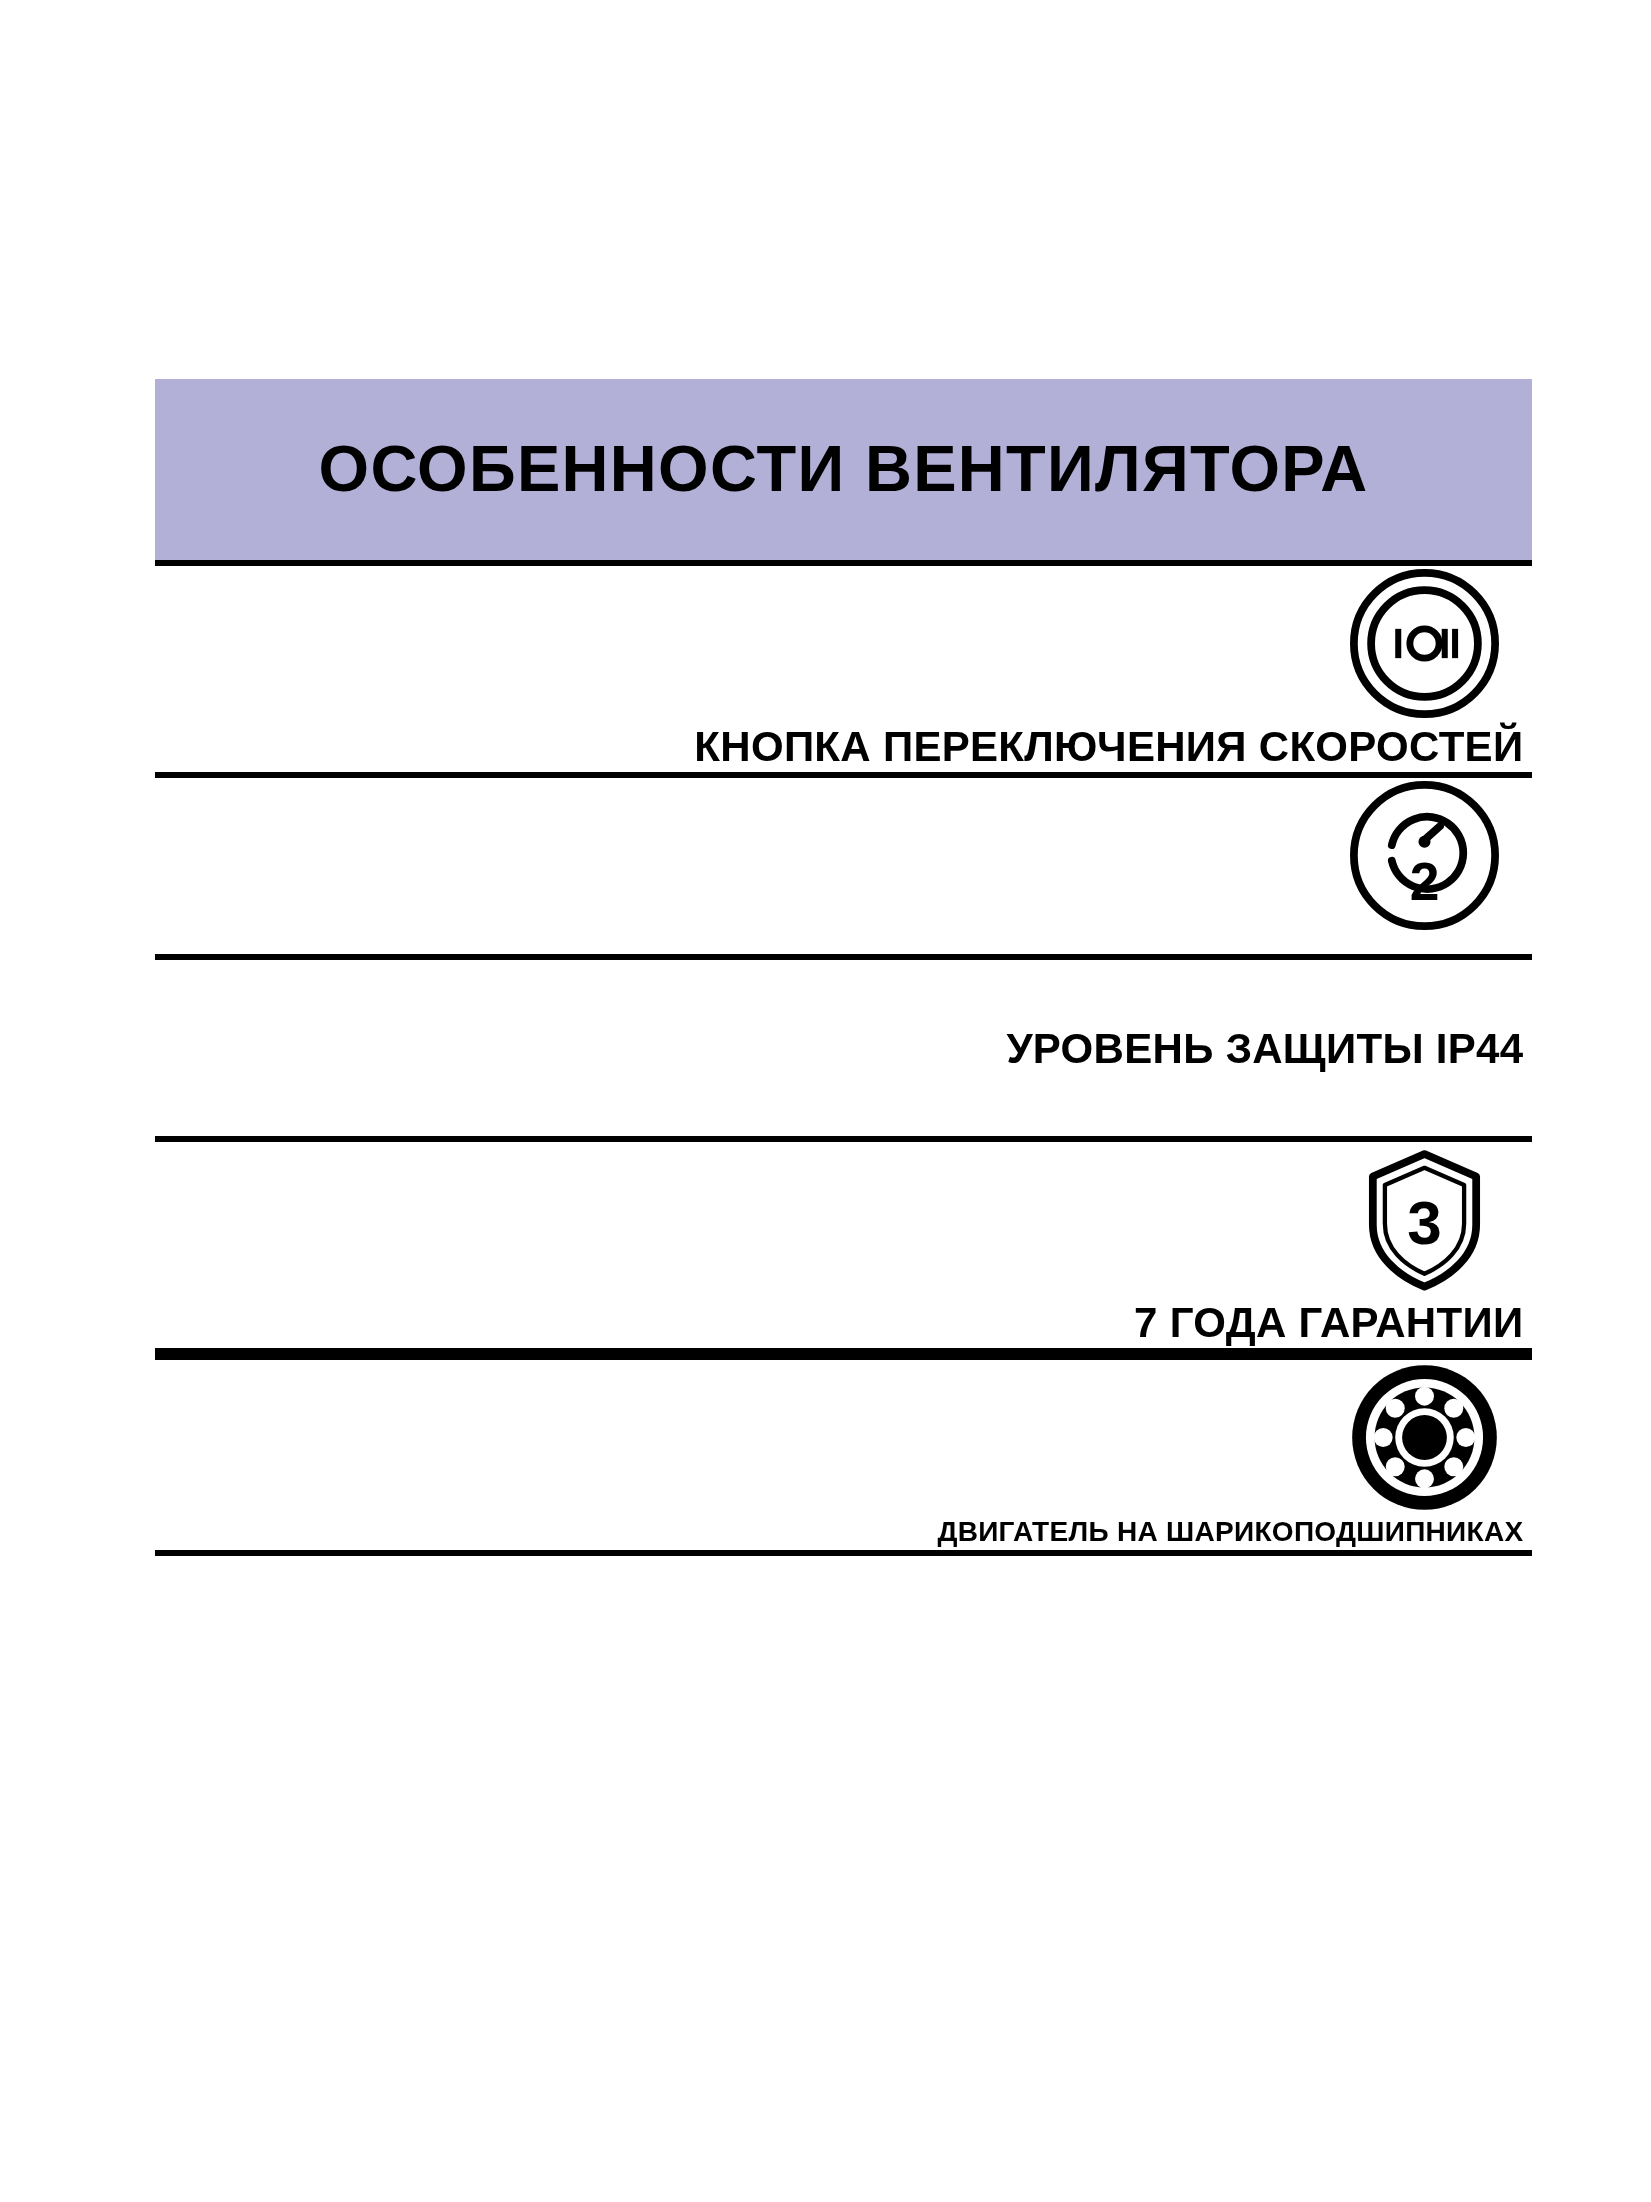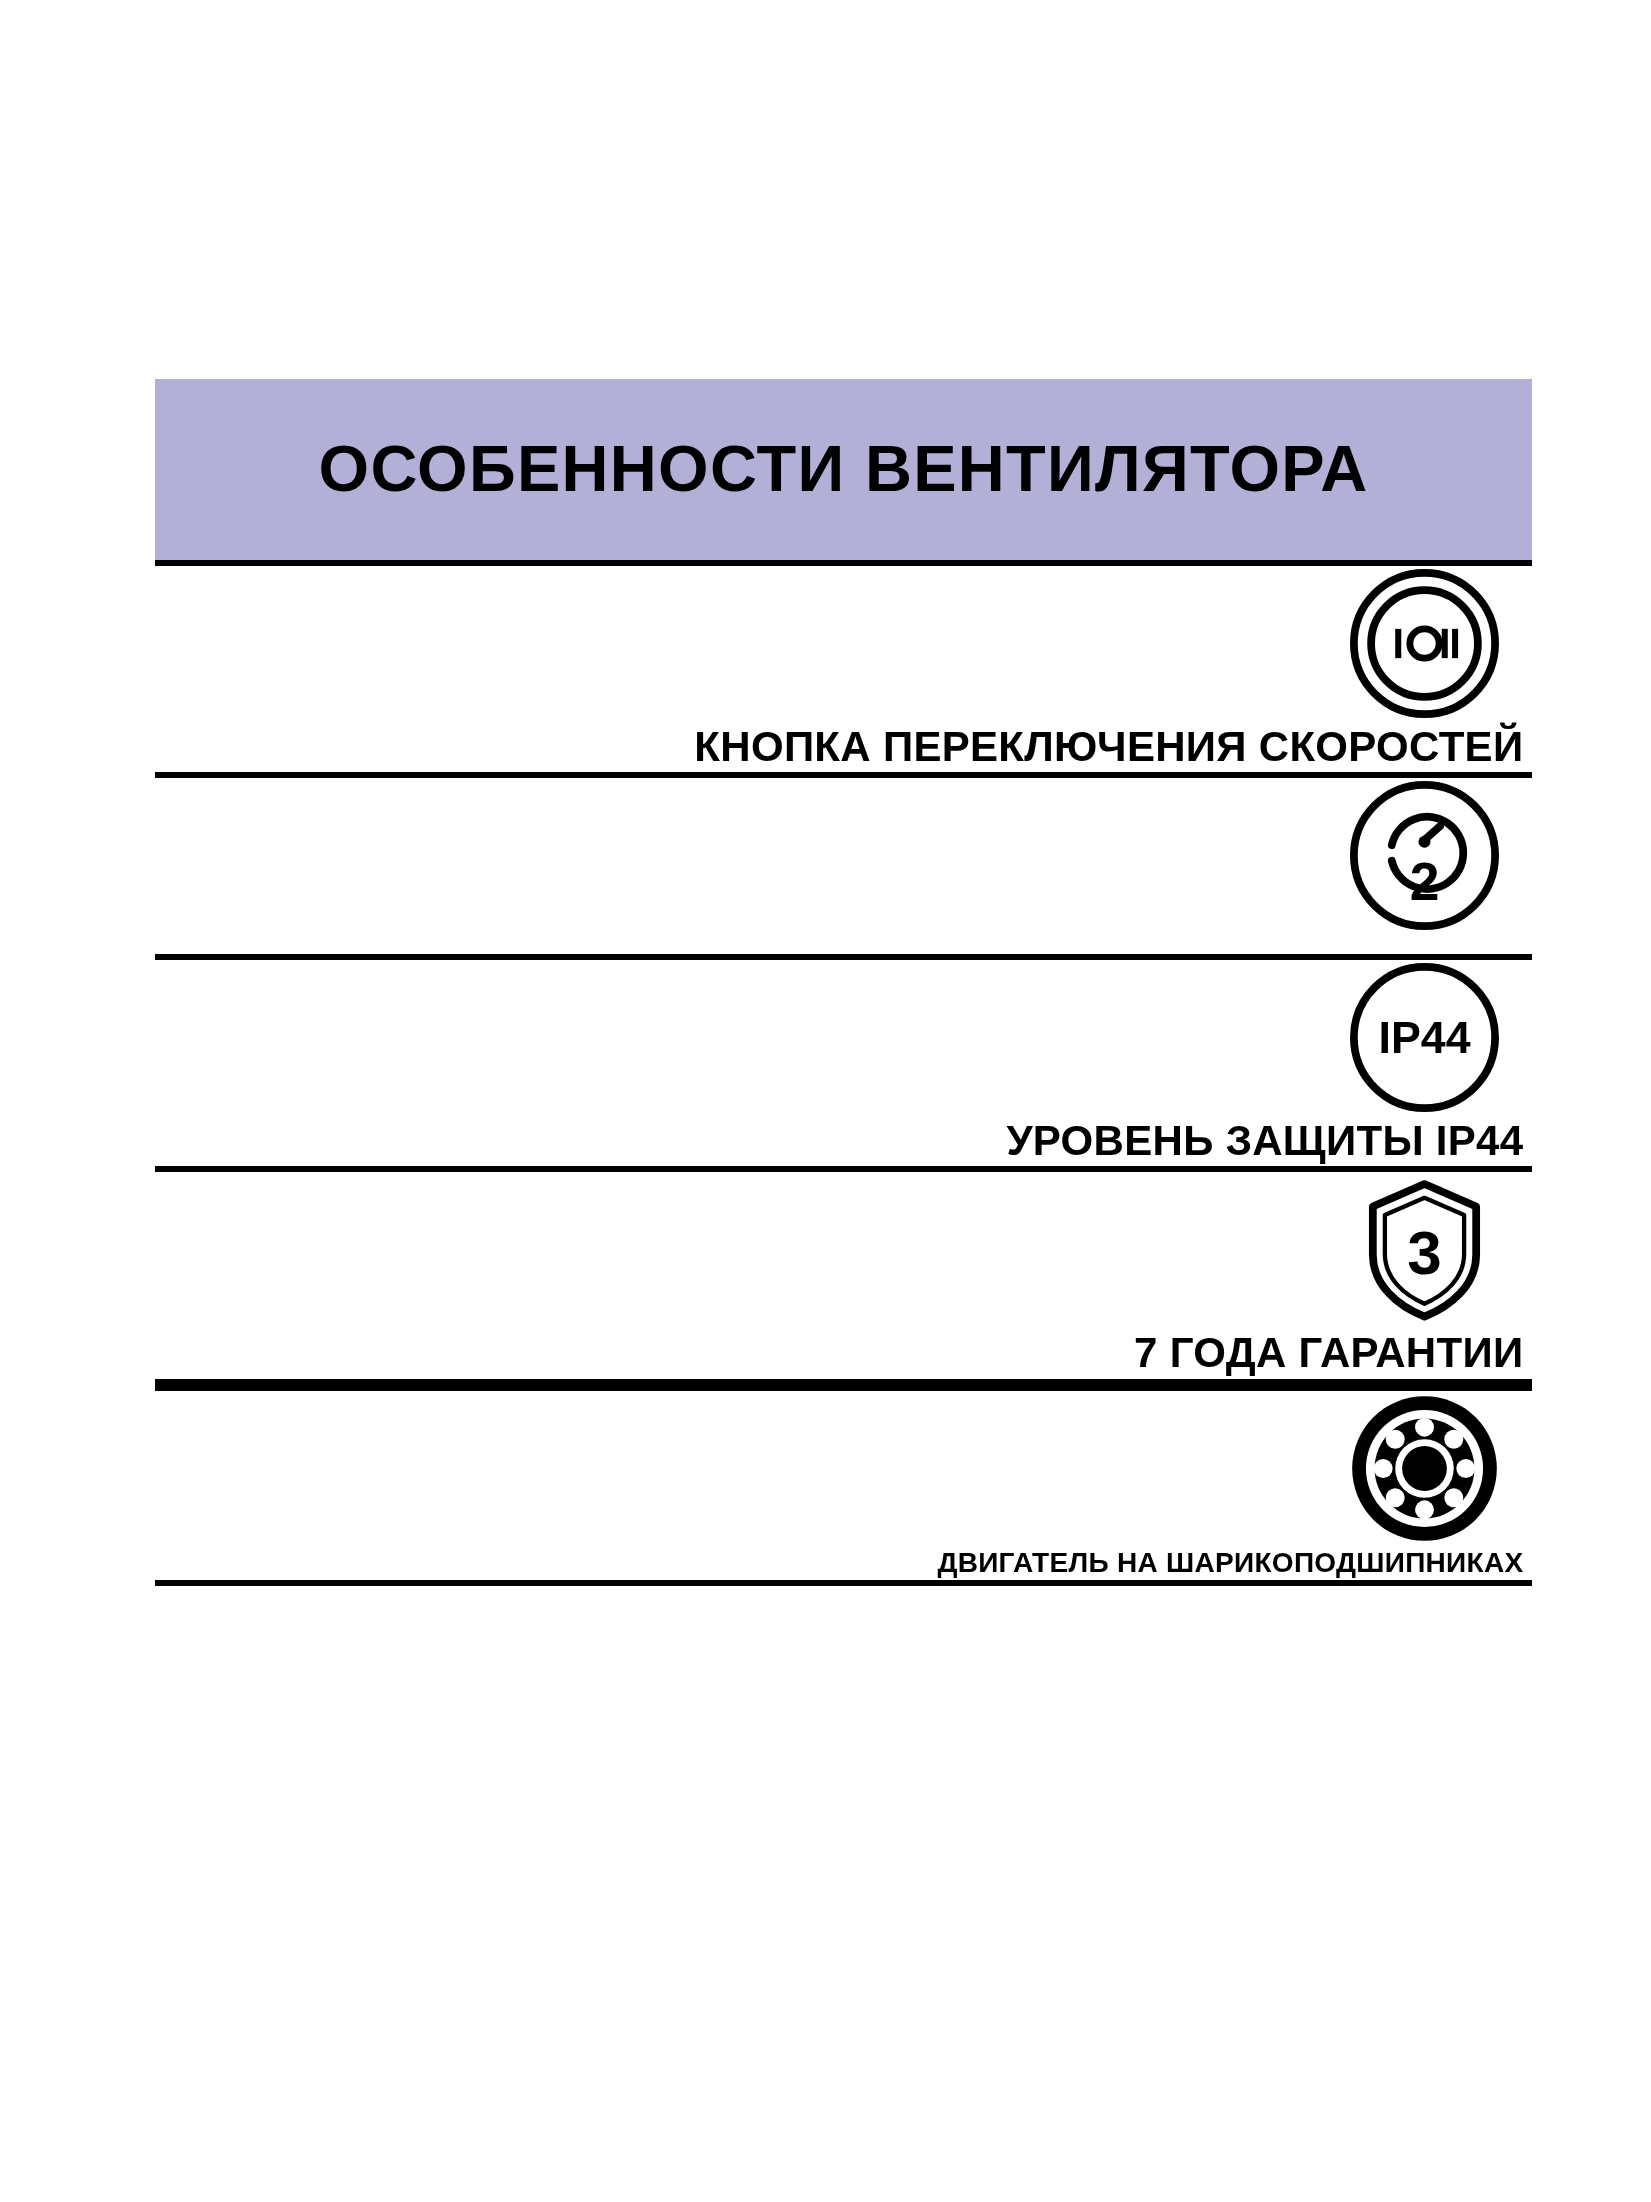--- a/index.html
+++ b/index.html
@@ -137,28 +137,20 @@
             <circle cx="90" cy="74" r="7" fill="#000"></circle>
             <text x="90" y="142" font-family="'Liberation Sans', sans-serif" font-size="62" font-weight="bold" text-anchor="middle" fill="#000">2</text>
           </svg>
         </span>
       </div>
     </div>
 
     <div class="rule"></div>
 
     <div class="row">
-      <div class="icon-cell">
-        <span>
-          <svg width="155" height="155" viewBox="0 0 180 180">
-            <circle cx="90" cy="90" r="82" fill="none" stroke="#000" stroke-width="9"></circle>
-            <text x="90" y="108" font-family="'Liberation Sans', sans-serif" font-size="52" font-weight="bold" text-anchor="middle" fill="#000">IP44</text>
-          </svg>
-        </span>
-      </div>
       <div class="label-cell">
         <div class="label">УРОВЕНЬ ЗАЩИТЫ IP44</div>
       </div>
     </div>
 
     <div class="rule"></div>
 
     <div class="row">
       <div class="icon-cell">
         <span>

